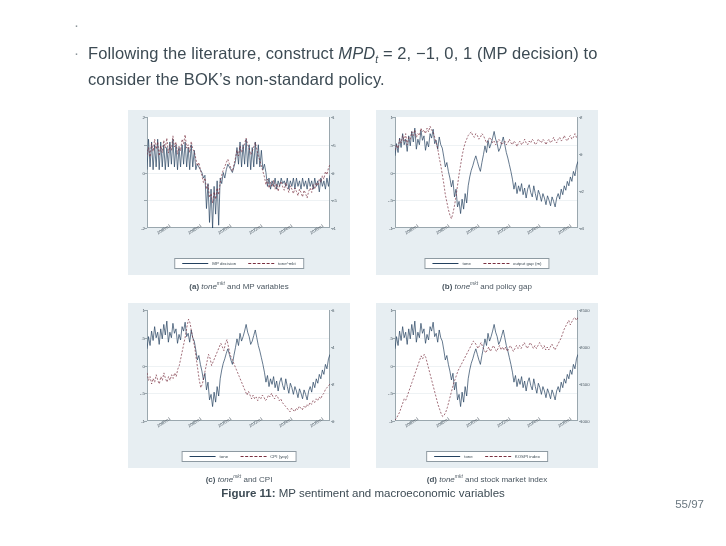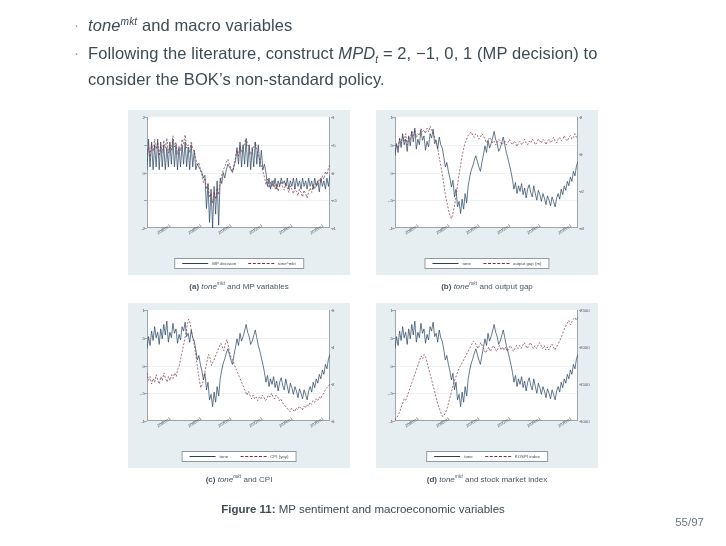--- a/index.html
+++ b/index.html
@@ -52,36 +52,35 @@
   }
   .lgitem{display:flex;align-items:center;gap:4px;}
   .lgline{width:26px;height:0;border-top:1.1px solid #24415f;}
   .lgline.dash{border-top:1.1px dashed #7a3040;}
   .lgtxt{font-size:4.4px;color:#3d4b54;white-space:nowrap;}
 
   .caption{width:222px;text-align:center;font-size:8px;color:#4a5660;
            margin-top:6px;line-height:12px;}
   .caption b{font-weight:bold;}
 
-  .figtitle{width:100%;text-align:center;font-size:11.5px;color:#3d4b54;margin-top:17px;}
+  .figtitle{width:100%;text-align:center;font-size:11.5px;color:#3d4b54;margin-top:1px;}
   .figtitle b{font-weight:bold;}
 
-  .pageno{position:absolute;right:22px;bottom:18px;font-size:11.5px;color:#6b7881;}
+  .pageno{position:absolute;right:22px;bottom:36px;font-size:11.5px;color:#6b7881;}
 
   svg.series{position:absolute;left:19px;top:7px;display:block;}
 </style>
 </head>
 <body>
 
 <div class="slide">
 
   <div class="bullets">
     <div class="bullet">
       <span class="dot">·</span>
-      <span class="txt"><span class="it">tone</span><sup>mkt</sup> and macro variables</span>
     </div>
     <div class="bullet">
       <span class="dot">·</span>
       <span class="txt">Following the literature, construct <span class="it">MPD</span><sub>t</sub> = 2, −1, 0, 1 (MP decision) to consider the BOK’s non-standard policy.</span>
     </div>
   </div>
 
   <div class="figwrap">
 
     <div class="row">
@@ -207,21 +206,21 @@
             <div class="tick" style="width: 1px; height: 3px; left: 125.75px; top: 118px;"></div>
             <div class="tick" style="width: 1px; height: 3px; left: 156.25px; top: 118px;"></div>
             <div class="tick" style="width: 1px; height: 3px; left: 186.75px; top: 118px;"></div>
             <svg class="series" width="183" height="111">
               <path d="M0.00,38.85 L1.52,26.64 L3.05,35.52 L4.58,21.09 L6.10,30.53 L7.63,16.65 L9.15,27.75 L10.68,22.20 L12.20,34.41 L13.72,18.87 L15.25,28.86 L16.77,14.43 L18.30,24.97 L19.82,11.10 L21.35,32.19 L22.88,22.20 L24.40,27.75 L25.93,13.32 L27.45,23.31 L28.97,18.87 L30.50,33.30 L32.02,24.42 L33.55,29.97 L35.08,16.65 L36.60,21.09 L38.13,12.21 L39.65,26.64 L41.18,23.31 L42.70,32.19 L44.23,19.98 L45.75,27.75 L47.28,31.08 L48.80,39.96 L50.33,49.95 L51.85,45.51 L53.38,54.39 L54.90,61.05 L56.43,69.93 L57.95,63.27 L59.48,79.92 L61.00,72.15 L62.52,89.91 L64.05,84.36 L65.58,96.57 L67.10,82.14 L68.63,92.13 L70.15,76.59 L71.67,86.03 L73.20,68.82 L74.72,59.94 L76.25,53.28 L77.77,48.84 L79.30,43.29 L80.83,38.85 L82.35,44.40 L83.88,49.95 L85.40,54.39 L86.92,45.51 L88.45,37.74 L89.97,28.86 L91.50,35.52 L93.02,23.31 L94.55,31.08 L96.08,26.64 L97.60,21.09 L99.13,14.43 L100.65,22.20 L102.17,26.64 L103.70,34.41 L105.22,31.08 L106.75,25.53 L108.28,19.98 L109.80,27.75 L111.32,35.52 L112.85,41.07 L114.38,47.73 L115.90,54.39 L117.43,62.16 L118.95,72.15 L120.47,65.49 L122.00,76.59 L123.53,68.82 L125.05,74.37 L126.58,66.60 L128.10,77.70 L129.63,71.04 L131.15,81.03 L132.67,72.15 L134.20,67.71 L135.72,75.48 L137.25,79.92 L138.78,68.82 L140.30,76.59 L141.83,83.25 L143.35,73.26 L144.88,77.70 L146.40,84.36 L147.93,76.59 L149.45,81.03 L150.97,87.69 L152.50,78.81 L154.03,83.25 L155.55,88.80 L157.07,79.92 L158.60,84.36 L160.13,89.91 L161.65,81.03 L163.18,76.59 L164.70,82.14 L166.22,72.15 L167.75,77.70 L169.28,68.82 L170.80,73.26 L172.32,64.38 L173.85,68.82 L175.38,59.94 L176.90,64.38 L178.42,54.39 L179.95,58.83 L181.47,48.84 L183.00,44.40" fill="none" stroke="#24415f" stroke-width="0.7"></path>
               <path d="M0.00,33.30 L1.52,27.75 L3.05,31.45 L4.58,22.20 L6.10,25.90 L7.63,18.50 L9.15,24.05 L10.68,16.65 L12.20,27.75 L13.72,20.35 L15.25,22.20 L16.77,14.80 L18.30,18.50 L19.82,12.95 L21.35,20.35 L22.88,16.65 L24.40,18.50 L25.93,11.10 L27.45,14.80 L28.97,12.95 L30.50,16.65 L32.02,11.10 L33.55,14.80 L35.08,9.25 L36.60,12.95 L38.13,14.80 L39.65,20.35 L41.18,25.90 L42.70,31.45 L44.23,40.70 L45.75,48.10 L47.28,57.35 L48.80,66.60 L50.33,77.70 L51.85,85.10 L53.38,92.50 L54.90,98.05 L56.43,101.75 L57.95,96.20 L59.48,88.80 L61.00,79.55 L62.52,68.45 L64.05,57.35 L65.58,48.10 L67.10,38.85 L68.63,31.45 L70.15,25.90 L71.67,22.20 L73.20,18.50 L74.72,16.65 L76.25,14.80 L77.77,18.50 L79.30,20.35 L80.83,16.65 L82.35,18.50 L83.88,22.20 L85.40,20.35 L86.92,16.65 L88.45,18.50 L89.97,22.20 L91.50,25.90 L93.02,24.05 L94.55,20.35 L96.08,22.20 L97.60,25.90 L99.13,24.05 L100.65,27.75 L102.17,25.90 L103.70,22.20 L105.22,24.05 L106.75,27.75 L108.28,25.90 L109.80,24.05 L111.32,27.75 L112.85,25.90 L114.38,22.20 L115.90,25.90 L117.43,27.75 L118.95,24.05 L120.47,25.90 L122.00,29.60 L123.53,25.90 L125.05,24.05 L126.58,27.75 L128.10,25.90 L129.63,22.20 L131.15,25.90 L132.67,27.75 L134.20,24.05 L135.72,25.90 L137.25,22.20 L138.78,24.05 L140.30,27.75 L141.83,25.90 L143.35,22.20 L144.88,24.05 L146.40,25.90 L147.93,22.20 L149.45,24.05 L150.97,27.75 L152.50,24.05 L154.03,22.20 L155.55,25.90 L157.07,24.05 L158.60,20.35 L160.13,24.05 L161.65,25.90 L163.18,22.20 L164.70,20.35 L166.22,24.05 L167.75,22.20 L169.28,18.50 L170.80,22.20 L172.32,24.05 L173.85,20.35 L175.38,18.50 L176.90,22.20 L178.42,20.35 L179.95,16.65 L181.47,20.35 L183.00,18.50" fill="none" stroke="#7a3040" stroke-width="0.7" stroke-dasharray="2,1.6"></path>
             </svg>
           </div>
         <div class="caption">
           <b>(b)</b>
-          <span class="it">tone</span><sup>mkt</sup><span> and output gap</span>
+          <span class="it">tone</span><sup>mkt</sup><span> and policy gap</span>
         </div>
       </div>
 
     </div>
 
     <div class="row" style="margin-top:10px;">
 
       <div class="cell">
         <div class="panel" id="panel-c">
           <div class="plotbg"></div>

